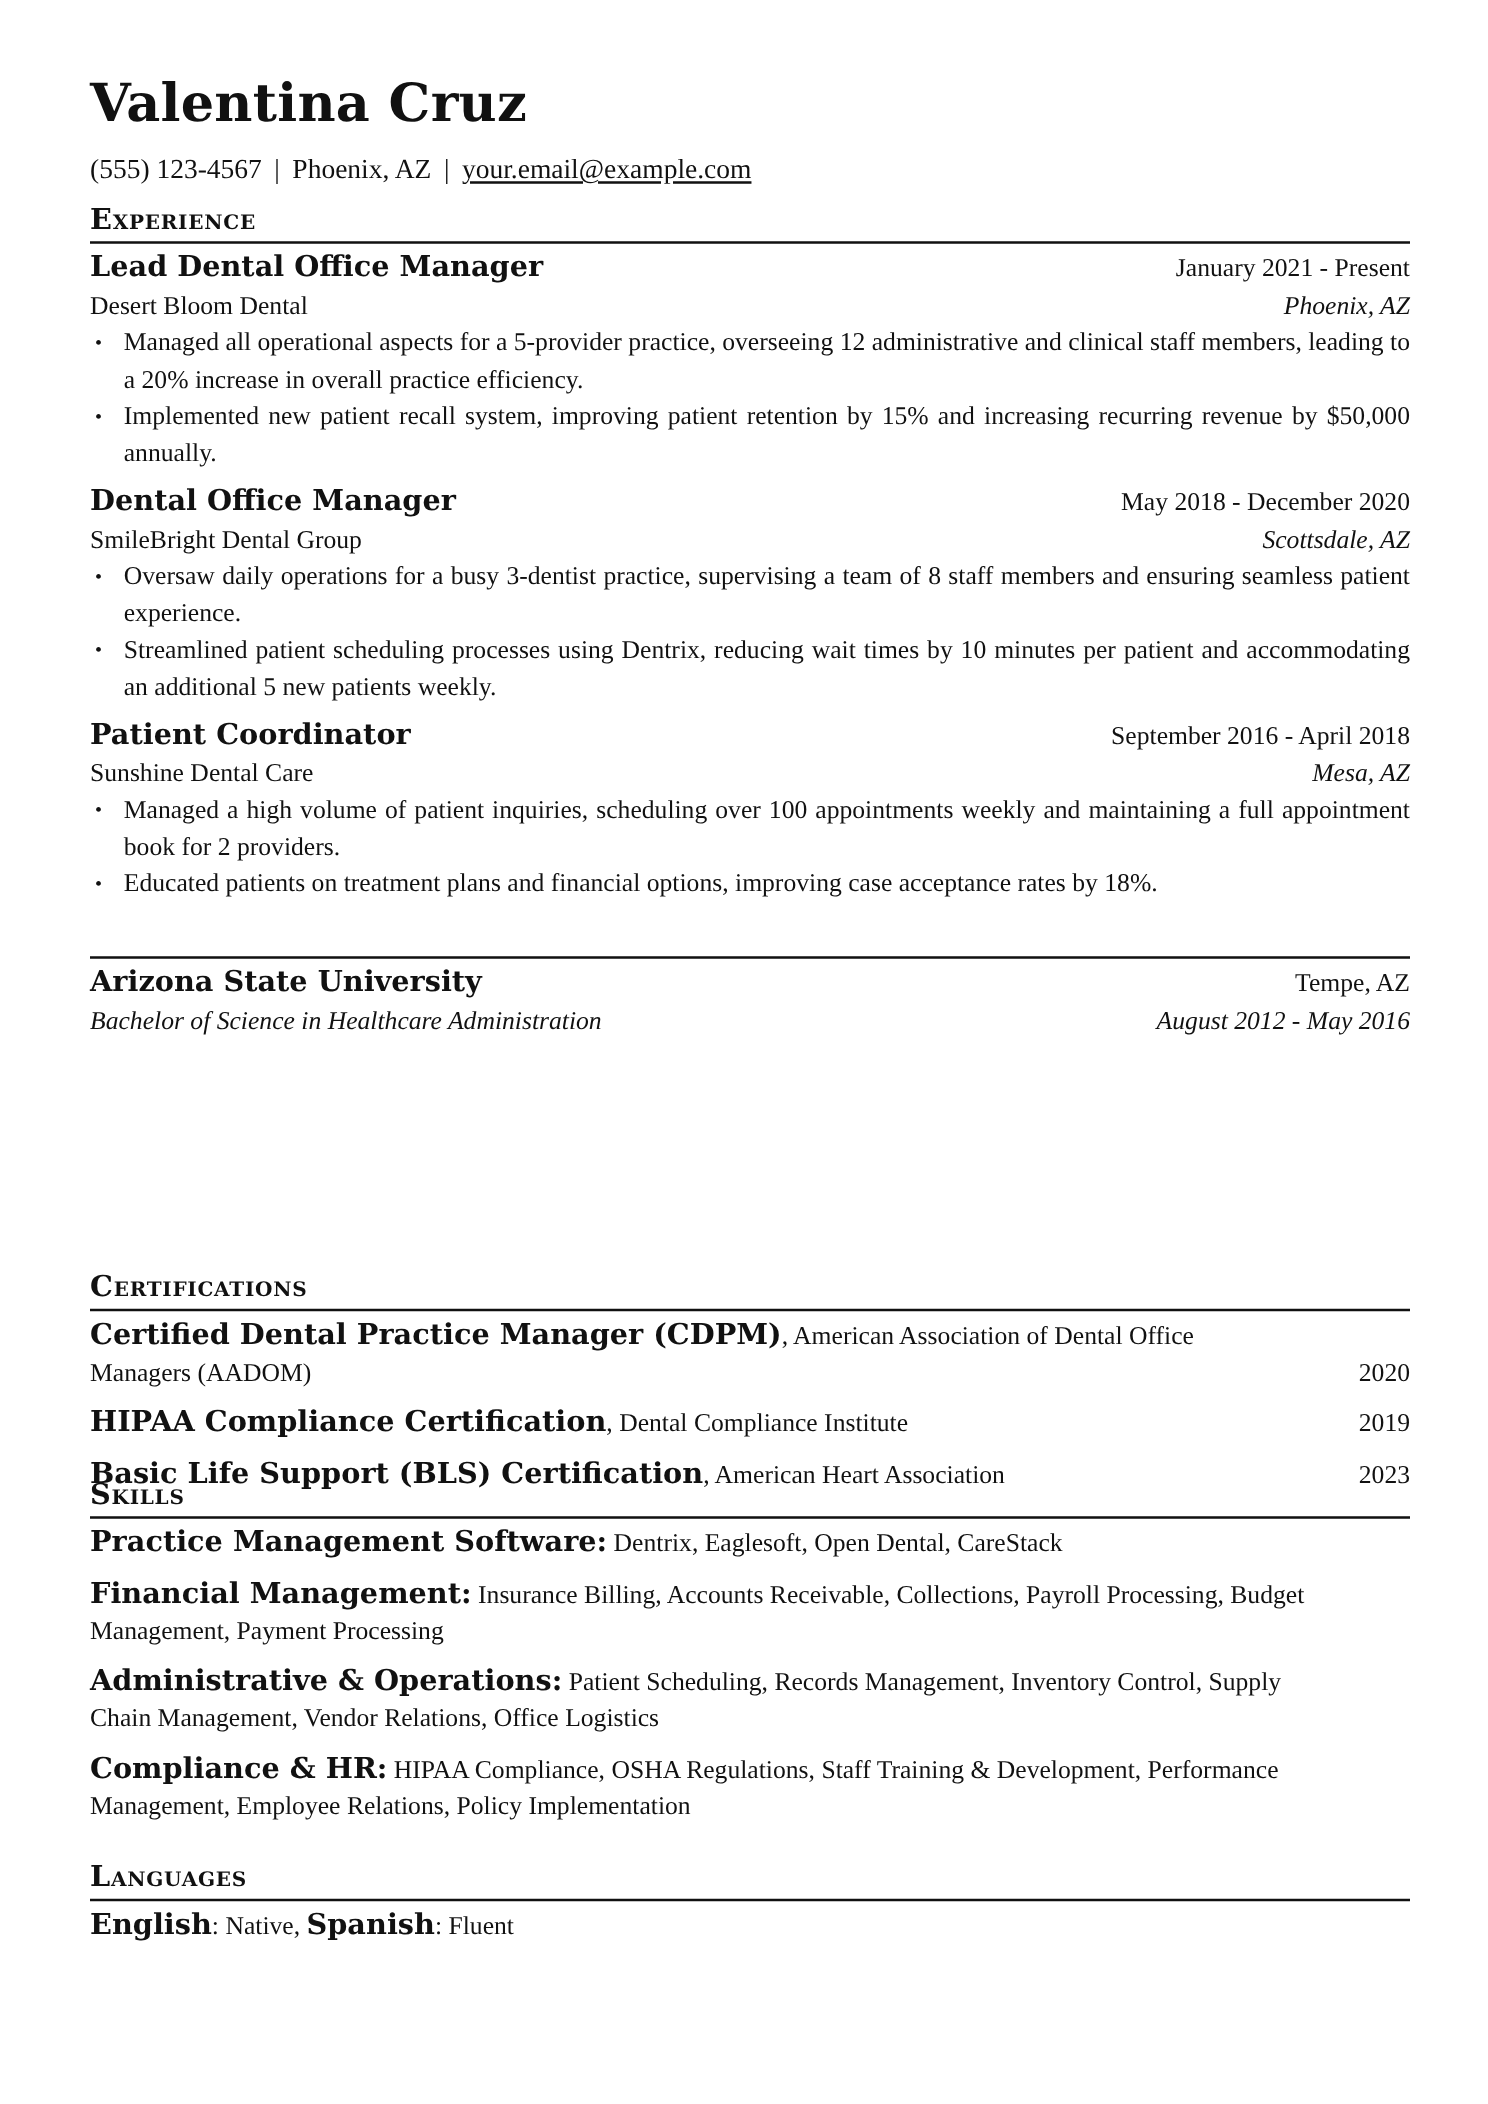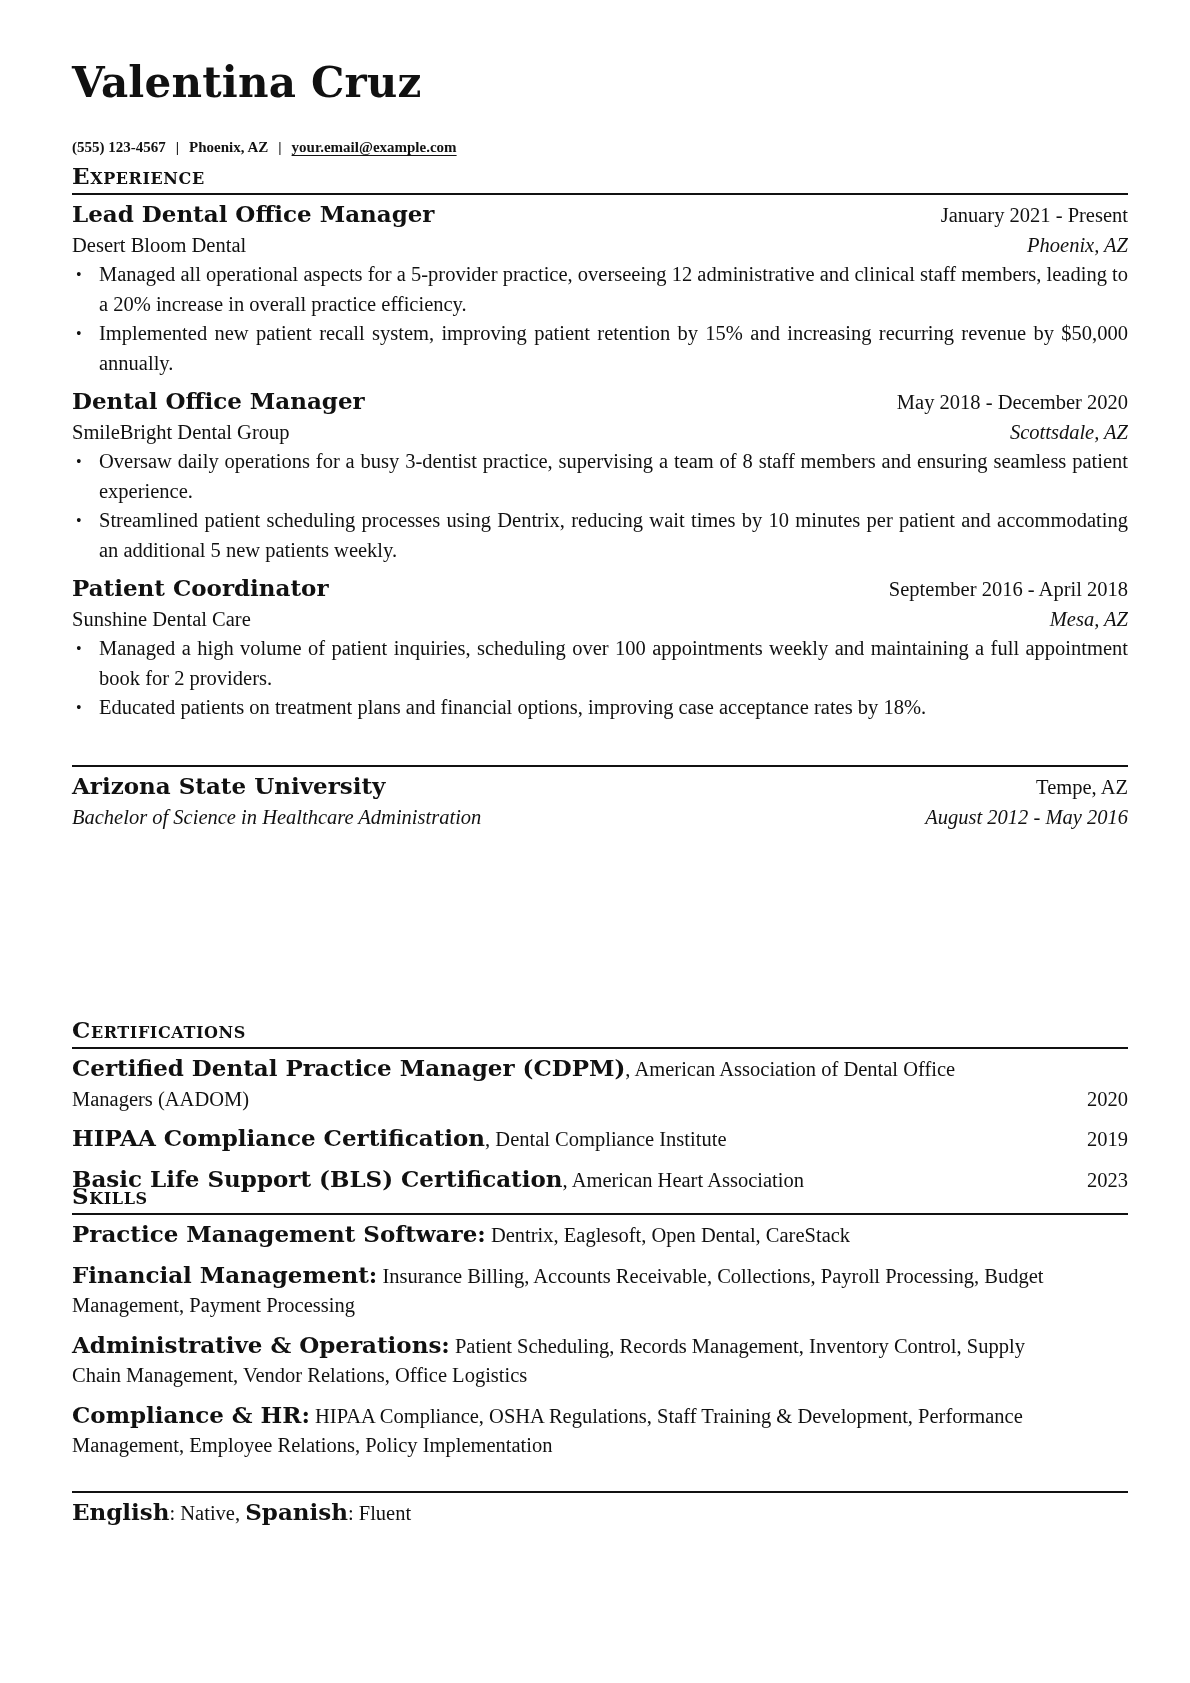--- a/index.html
+++ b/index.html
@@ -12,22 +12,22 @@
       position: absolute; left: 72px; top: 0; width: 1056px;
       font-family: "Liberation Serif", "DejaVu Serif", serif;
       font-size: 20.5px; line-height: 29.5px;
     }
     .name {
       position: absolute; top: 58px; left: 0;
       font-size: 42px; line-height: 50px; font-weight: bold;
       font-family: "DejaVu Serif", serif; letter-spacing: 0.2px; margin: 0;
     }
     .contact {
-      position: absolute; top: 133px; left: 0; white-space: nowrap;
-      font-size: 15px; line-height: 28px; font-weight: bold;
+      position: absolute; top: 121px; left: 0; white-space: nowrap;
+      font-size: 22px; line-height: 28px;
     }
     .contact .sep { display: inline-block; margin: 0 10px; }
     .contact .email { text-decoration: underline; color: #111; text-underline-offset: 3px; }
     .section { position: absolute; left: 0; width: 1056px; }
     .sec-head {
       font-family: "DejaVu Serif", serif; font-weight: bold;
       font-variant: small-caps; font-size: 23px; line-height: 28px;
       letter-spacing: 0.6px; margin: 0;
     }
     .sec-rule { height: 0; border-top: 2px solid #111; margin-top: 3px; margin-bottom: 4px; }
@@ -137,17 +137,18 @@
   <div class="section" style="top:1182px;">
     <h2 class="sec-head">Skills</h2>
     <div class="sec-rule"></div>
     <div class="skill"><span class="b">Practice Management Software:</span><span> Dentrix, Eaglesoft, Open Dental, CareStack</span></div>
     <div class="skill"><span class="b">Financial Management:</span><span> Insurance Billing, Accounts Receivable, Collections, Payroll Processing, Budget Management, Payment Processing</span></div>
     <div class="skill"><span class="b">Administrative &amp; Operations:</span><span> Patient Scheduling, Records Management, Inventory Control, Supply Chain Management, Vendor Relations, Office Logistics</span></div>
     <div class="skill"><span class="b">Compliance &amp; HR:</span><span> HIPAA Compliance, OSHA Regulations, Staff Training &amp; Development, Performance Management, Employee Relations, Policy Implementation</span></div>
   </div>
 
   <div class="section" style="top:1488px;">
+    <h2 class="sec-head">Languages</h2>
     <div class="sec-rule"></div>
     <div><span class="b">English</span><span>: Native, </span><span class="b">Spanish</span><span>: Fluent</span></div>
   </div>
 
 </div>
 
 </body></html>

